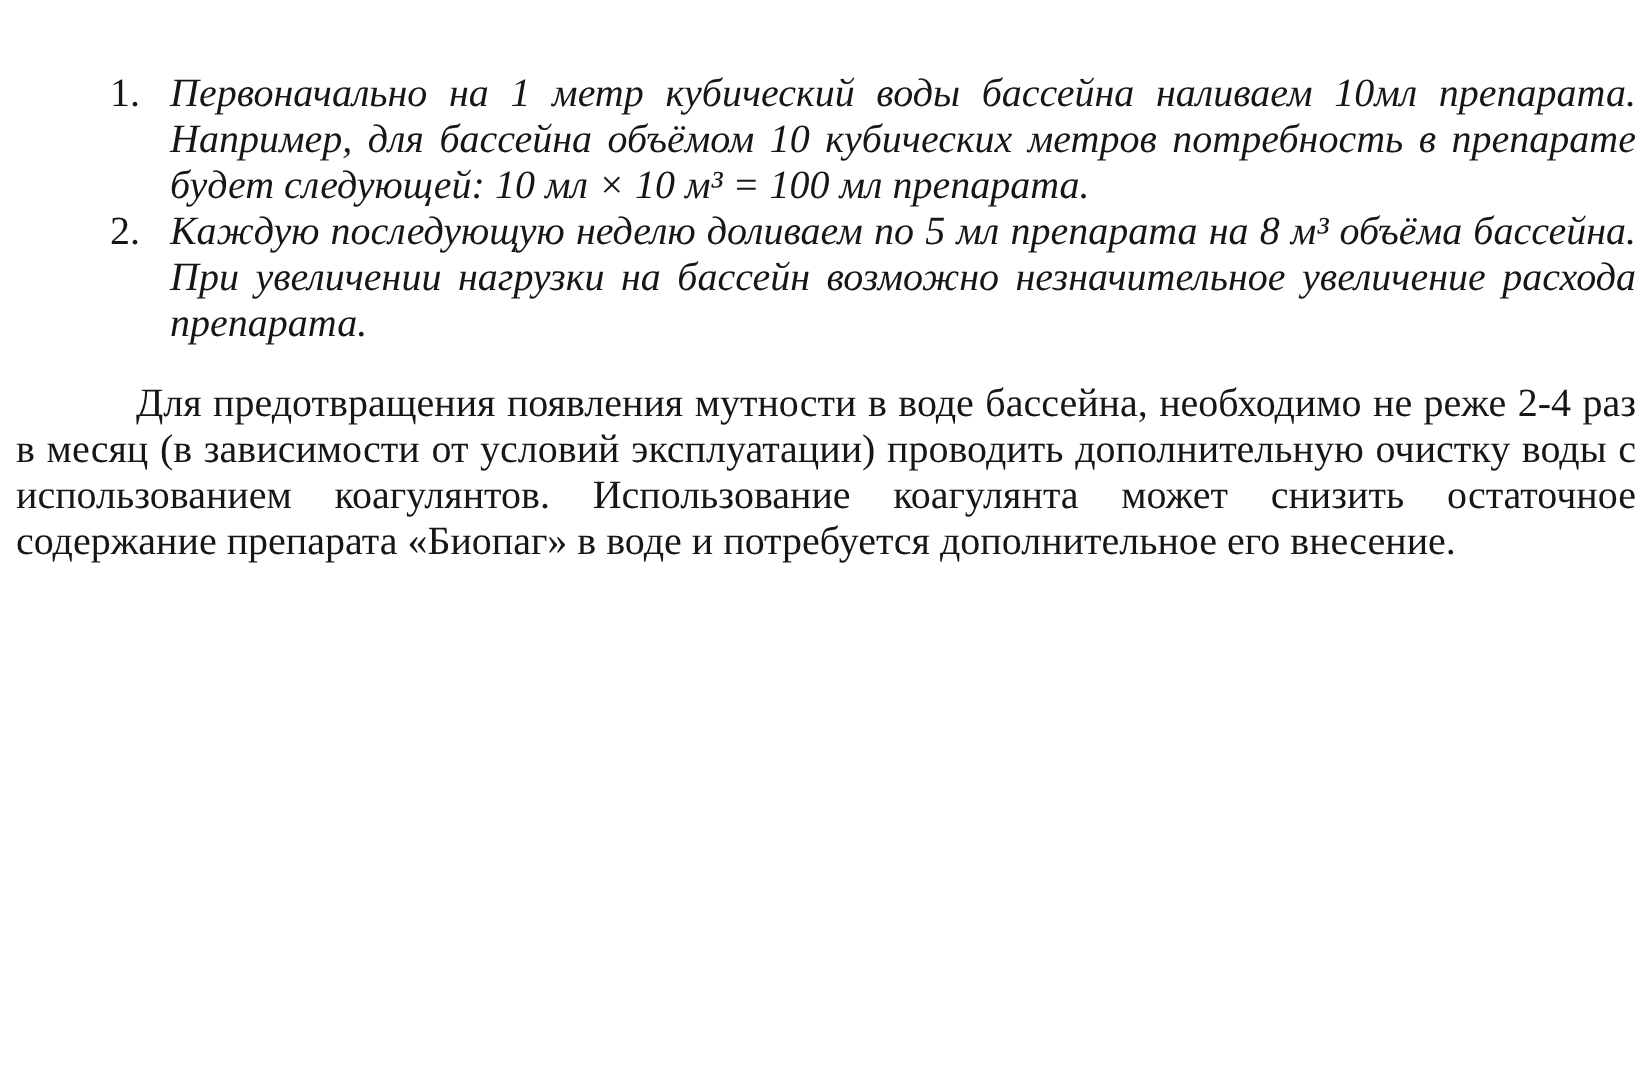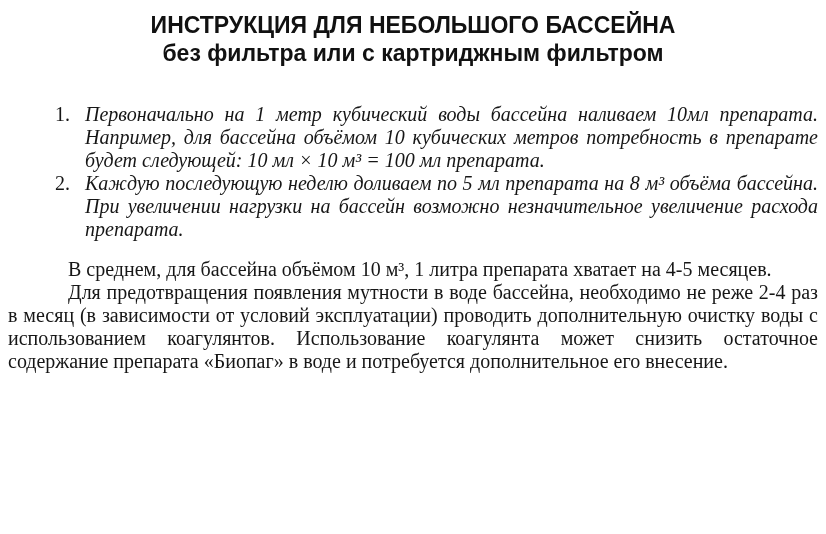--- a/index.html
+++ b/index.html
@@ -50,38 +50,33 @@
   .paragraphs p {
     text-indent: 60px;
     text-align: justify;
   }
 </style>
 </head>
 <body>
 
 <div class="page">
 
-  <div class="doc-title">
-    <div>ИНСТРУКЦИЯ ДЛЯ НЕБОЛЬШОГО БАССЕЙНА</div>
-    <div>без фильтра или с картриджным фильтром</div>
-  </div>
 
   <div class="content">
 
     <div class="numbered-list">
       <div class="list-item">
         <span class="num">1.</span>
         <div class="item-text">Первоначально на 1 метр кубический воды бассейна наливаем 10мл препарата. Например, для бассейна объёмом 10 кубических метров потребность в препарате будет следующей: 10 мл × 10 м³ = 100 мл препарата.</div>
       </div>
       <div class="list-item">
         <span class="num">2.</span>
         <div class="item-text">Каждую последующую неделю доливаем по 5 мл препарата на 8 м³ объёма бассейна. При увеличении нагрузки на бассейн возможно незначительное увеличение расхода препарата.</div>
       </div>
     </div>
 
     <div class="paragraphs">
-      <p>В среднем, для бассейна объёмом 10 м³, 1 литра препарата хватает на 4-5 месяцев.</p>
       <p>Для предотвращения появления мутности в воде бассейна, необходимо не реже 2-4 раз в месяц (в зависимости от условий эксплуатации) проводить дополнительную очистку воды с использованием коагулянтов. Использование коагулянта может снизить остаточное содержание препарата «Биопаг» в воде и потребуется дополнительное его внесение.</p>
     </div>
 
   </div>
 
 </div>
 
 </body></html>

